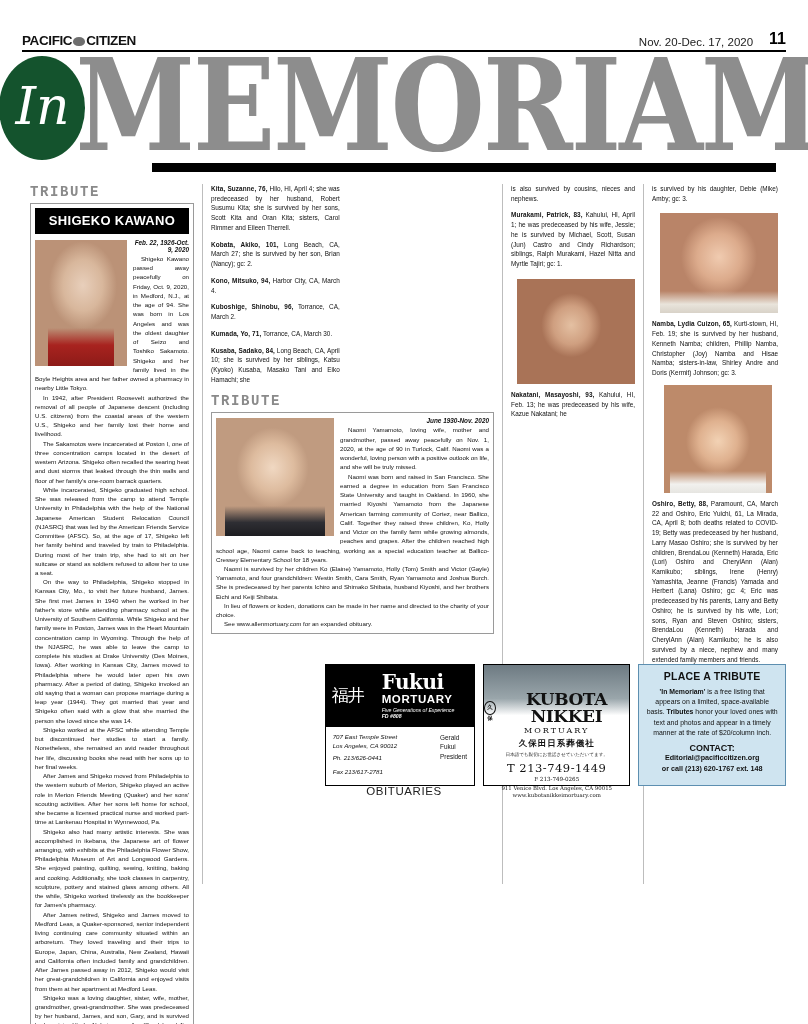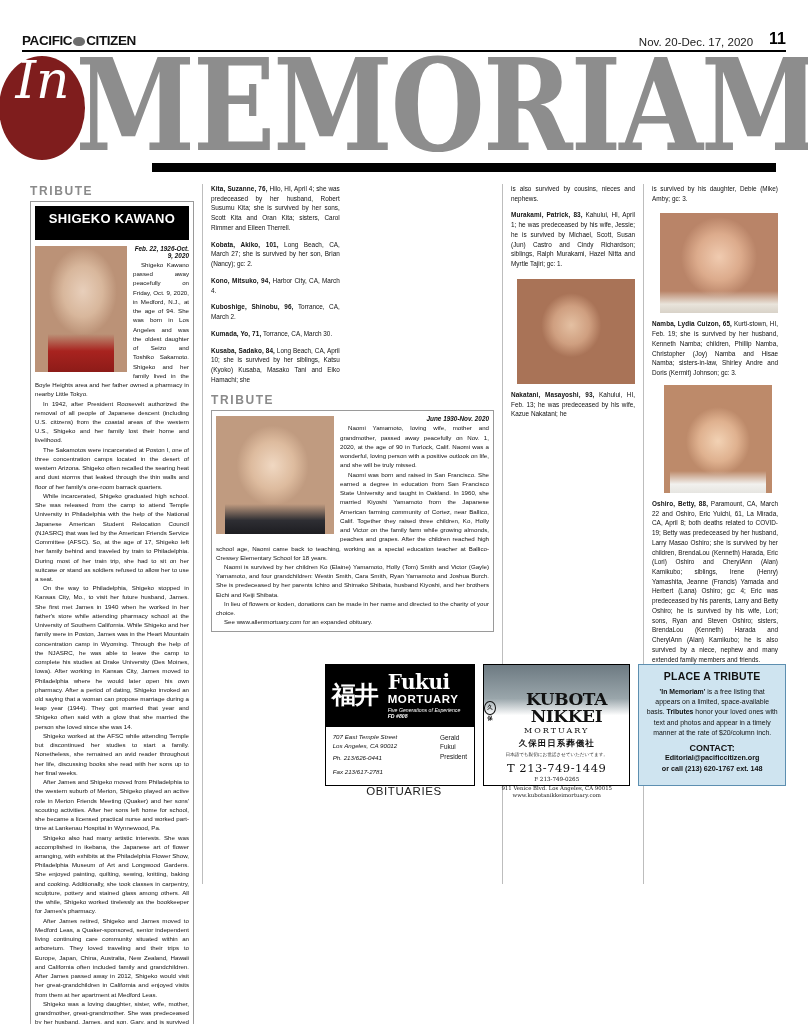--- a/index.html
+++ b/index.html
@@ -57,23 +57,23 @@
     position: relative;
     height: 122px;
     margin-top: 4px;
   }
   .memoriam-row {
     display: flex; align-items: center; justify-content: center;
     height: 104px;
   }
   .in-badge {
     width: 86px; height: 104px;
-    background: #7f1d1d;
+    background: #14532d;
     border-radius: 50%;
-    display: flex; align-items: flex-start; justify-content: center;
+    display: flex; align-items: center; justify-content: center;
     position: relative; left: 10px;
     flex: 0 0 auto;
   }
   .in-badge span {
     font-family: "DejaVu Serif", serif;
     font-style: italic;
     font-size: 52px;
     color: #ffffff;
     line-height: 1;
     position: relative; top: -2px;
@@ -103,36 +103,37 @@
   }
   .col {
     width: 149px;
     padding: 0 8px;
     position: relative;
   }
   .col + .col { border-left: 1px solid #bdbdbd; }
   .col-wide { width: 300px; }
 
   .tribute-label {
-    font-size: 12px; letter-spacing: 1.6px;
+    font-size: 14px; letter-spacing: 1.6px;
     color: #8a8a8a; font-weight: bold;
     margin-bottom: 3px;
+    font-family: Liberation Mono, monospace;
   }
   .tribute-box {
     border: 1px solid #9a9a9a;
     padding: 4px;
     background: #fff;
   }
   .tribute-name {
     background: #000; color: #fff;
     text-align: center;
     font-weight: bold;
     font-size: 13px;
     letter-spacing: 0.3px;
-    padding: 5px 0 14px 0;
+    padding: 5px 0 6px 0;
     margin-bottom: 5px;
   }
   .tribute-body { font-size: 6.1px; }
 
   .photo {
     width: 92px; height: 126px;
     float: left;
     margin: 1px 6px 2px 0;
     background: #b9a79a;
     position: relative;
@@ -209,22 +210,22 @@
     height: 122px;
   }
   .ad { position: relative; }
   .ad-fukui { width: 153px; border: 1px solid #000; background: #fff; }
   .fukui-top {
     background: #000; color: #fff; height: 62px;
     display: flex; align-items: center; padding: 4px 6px;
   }
   .fukui-kanji {
     font-family: "DejaVu Sans", sans-serif;
-    font-size: 24px; font-weight: bold; line-height: 1.05;
-    margin-right: 10px; letter-spacing: -1px;
+    font-size: 17px; font-weight: normal; line-height: 1.05;
+    margin-right: 18px; letter-spacing: -1px;
   }
   .fukui-name {
     font-family: "DejaVu Serif", serif; font-weight: bold;
     font-size: 20px; line-height: 0.95; letter-spacing: -0.5px;
   }
   .fukui-mort { font-size: 11.5px; font-weight: bold; letter-spacing: 0.6px; margin-top: 1px; }
   .fukui-tag { font-size: 5.2px; font-style: italic; margin-top: 2px; }
   .fukui-fd { font-size: 5.2px; font-style: italic; font-weight: bold; }
   .fukui-bottom {
     display: flex; justify-content: space-between;

